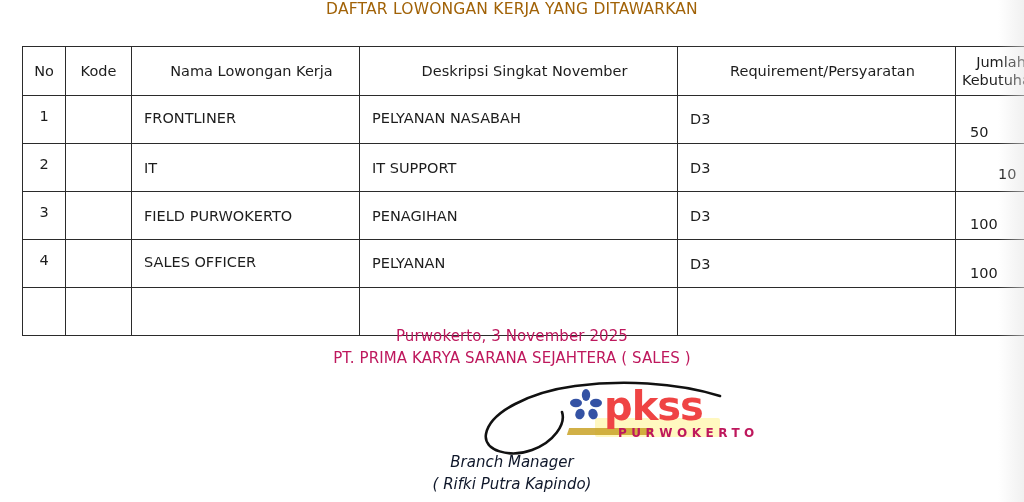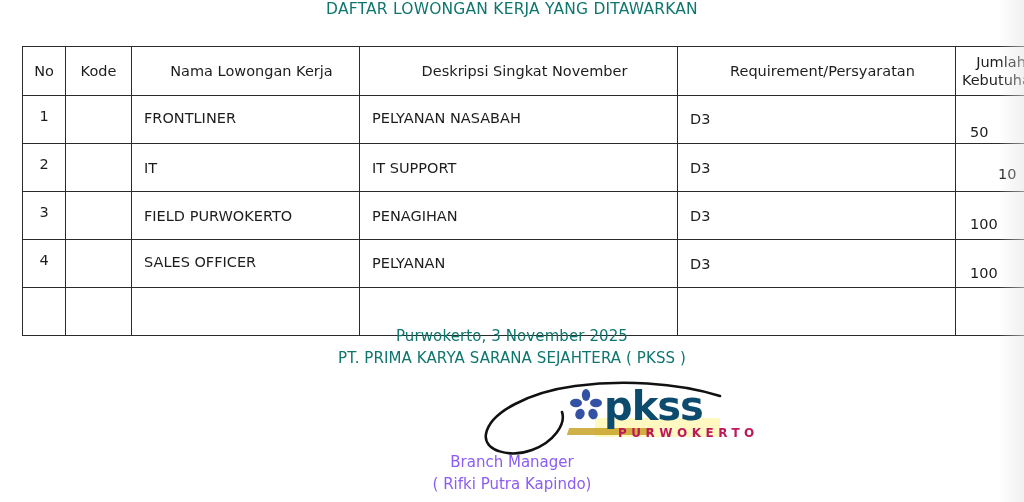--- a/index.html
+++ b/index.html
@@ -21,21 +21,21 @@
     height: 502px;
   }
   .doc-title {
     position: absolute;
     top: 0px;
     left: 0;
     width: 1024px;
     text-align: center;
     font-size: 15.5px;
     letter-spacing: 0.2px;
-    color: #0f766e;
+    color: #a16207;
     font-family: "DejaVu Sans", sans-serif;
   }
   .table-wrap {
     position: absolute;
     top: 46px;
     left: 22px;
     width: 982px;
   }
   table.jobs {
     border-collapse: collapse;
@@ -102,41 +102,41 @@
 
   .signature-block {
     position: absolute;
     left: 0;
     top: 326px;
     width: 1024px;
     text-align: center;
   }
   .sig-line {
     font-size: 15px;
-    color: #0f766e;
+    color: #be185d;
     line-height: 1.45;
   }
   .sig-place { letter-spacing: 0.1px; }
   .sig-company { letter-spacing: 0.1px; }
 
   .logo-area {
     position: absolute;
     left: 560px;
     top: 386px;
     width: 180px;
     height: 62px;
   }
   .logo-text {
     position: absolute;
     left: 44px;
     top: 0px;
     font-family: "DejaVu Sans", sans-serif;
     font-size: 40px;
     font-weight: bold;
-    color: #0c4a6e;
+    color: #ef4444;
     letter-spacing: -1px;
     line-height: 1;
   }
   .logo-sub {
     position: absolute;
     left: 58px;
     top: 40px;
     font-size: 12px;
     letter-spacing: 4.5px;
     color: #be185d;
@@ -178,22 +178,23 @@
   }
   .role-block {
     position: absolute;
     left: 0;
     top: 452px;
     width: 1024px;
     text-align: center;
   }
   .role-line {
     font-size: 15px;
-    color: #8b5cf6;
+    color: #0f172a;
     line-height: 1.45;
+    font-style: italic;
   }
   .scan-shadow {
     position: absolute;
     right: 0;
     top: 0;
     width: 26px;
     height: 502px;
     background: linear-gradient(to right, rgba(255,255,255,0), rgba(228,228,228,0.55));
     pointer-events: none;
   }
@@ -262,21 +263,21 @@
           <td class="c-desk"></td>
           <td class="c-req"></td>
           <td class="c-jml"></td>
         </tr>
       </tbody>
     </table>
   </div>
 
   <div class="signature-block">
     <div class="sig-line sig-place">Purwokerto, 3 November 2025</div>
-    <div class="sig-line sig-company">PT. PRIMA KARYA SARANA SEJAHTERA ( PKSS )</div>
+    <div class="sig-line sig-company">PT. PRIMA KARYA SARANA SEJAHTERA ( SALES )</div>
   </div>
 
   <div class="highlight-bar"></div>
 
   <div class="logo-area">
     <svg class="logo-mark" viewBox="0 0 36 36">
       <g fill="#3452a4">
         <ellipse cx="18" cy="7" rx="4.2" ry="6"></ellipse>
         <ellipse cx="8" cy="15" rx="6" ry="4.2"></ellipse>
         <ellipse cx="28" cy="15" rx="6" ry="4.2"></ellipse>

